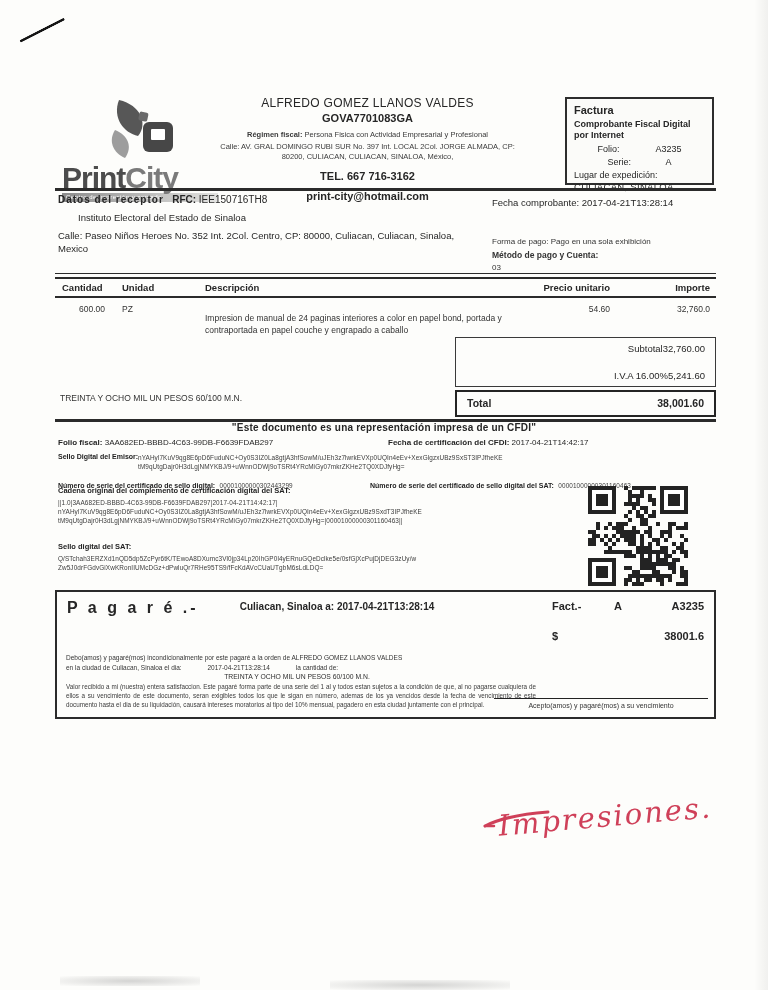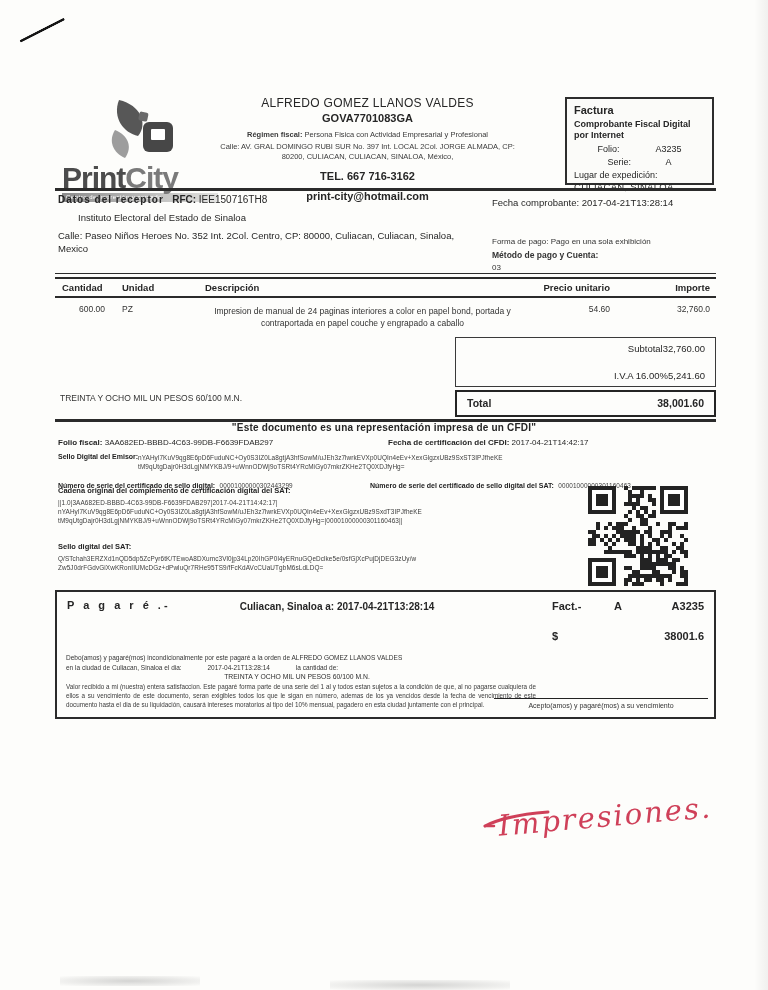--- a/index.html
+++ b/index.html
@@ -61,21 +61,21 @@
              padding:5px 10px;display:flex;justify-content:space-between;font-size:10.5px;font-weight:bold;}
 
   
   .banner{left:0;top:422px;width:768px;text-align:center;font-size:10px;font-weight:bold;letter-spacing:.2px;}
   .tiny{font-size:6.4px;color:#3c3c3c;line-height:9px;letter-spacing:.1px;}
   .lab7{font-size:7px;font-weight:bold;color:#222;}
   .lab75{font-size:7.5px;font-weight:bold;color:#222;}
 
   
   .pagare{left:55px;top:590px;width:661px;height:129px;border:2px solid #2b2b2b;box-sizing:border-box;position:absolute;}
-  .pg-title{position:absolute;left:10px;top:7px;font-size:11px;font-weight:bold;letter-spacing:3px;}
+  .pg-title{position:absolute;left:10px;top:7px;font-size:16px;font-weight:bold;letter-spacing:3px;}
   .pg-date{position:absolute;left:0;top:9px;width:560px;text-align:center;font-size:10px;font-weight:bold;}
   .pg-fact{position:absolute;left:495px;top:8px;width:152px;display:flex;font-size:11px;font-weight:bold;}
   .pg-fact .f1{width:62px;} .pg-fact .f2{width:30px;} .pg-fact .f3{flex:1;text-align:right;}
   .pg-amt{position:absolute;left:495px;top:38px;width:152px;display:flex;font-size:11px;font-weight:bold;}
   .pg-amt .f1{flex:1;} .pg-amt .f2{text-align:right;}
   .pg-t1{position:absolute;left:9px;top:62px;font-size:6.5px;color:#333;}
   .pg-t2{position:absolute;left:9px;top:72px;font-size:6.5px;color:#333;}
   .pg-t2 .gap{display:inline-block;width:24px;}
   .pg-words{position:absolute;left:60px;top:81px;width:360px;text-align:center;font-size:6.8px;color:#2e2e2e;}
   .pg-fine{position:absolute;left:9px;top:91px;width:470px;font-size:6.3px;line-height:8.8px;text-align:justify;color:#3a3a3a;}
@@ -173,21 +173,21 @@
   <div class="abs th" style="left:62px;top:282px;width:55px;">Cantidad</div>
   <div class="abs th" style="left:122px;top:282px;width:55px;">Unidad</div>
   <div class="abs th" style="left:205px;top:282px;width:200px;">Descripción</div>
   <div class="abs th num" style="left:510px;top:282px;width:100px;">Precio unitario</div>
   <div class="abs th num" style="left:625px;top:282px;width:85px;">Importe</div>
   <div class="hline" style="left:55px;top:296px;width:661px;height:1.5px;"></div>
 
   <div>
     <div class="abs td num" style="left:55px;top:304px;width:50px;">600.00</div>
     <div class="abs td" style="left:122px;top:304px;width:40px;">PZ</div>
-    <div class="abs td" style="left:205px;top:305px;width:315px;line-height:12px;text-align:center;">Impresion de manual de 24 paginas interiores a color en papel bond, portada y contraportada en papel couche y engrapado a caballo</div>
+    <div class="abs td" style="left:205px;top:312px;width:315px;line-height:12px;">Impresion de manual de 24 paginas interiores a color en papel bond, portada y contraportada en papel couche y engrapado a caballo</div>
     <div class="abs td num" style="left:510px;top:304px;width:100px;">54.60</div>
     <div class="abs td num" style="left:625px;top:304px;width:85px;">32,760.0</div>
   </div>
 
   <div class="abs tot-box">
     <div class="tot-row">
       <span>Subtotal</span>
       <span>32,760.00</span>
     </div>
     <div class="tot-row">

